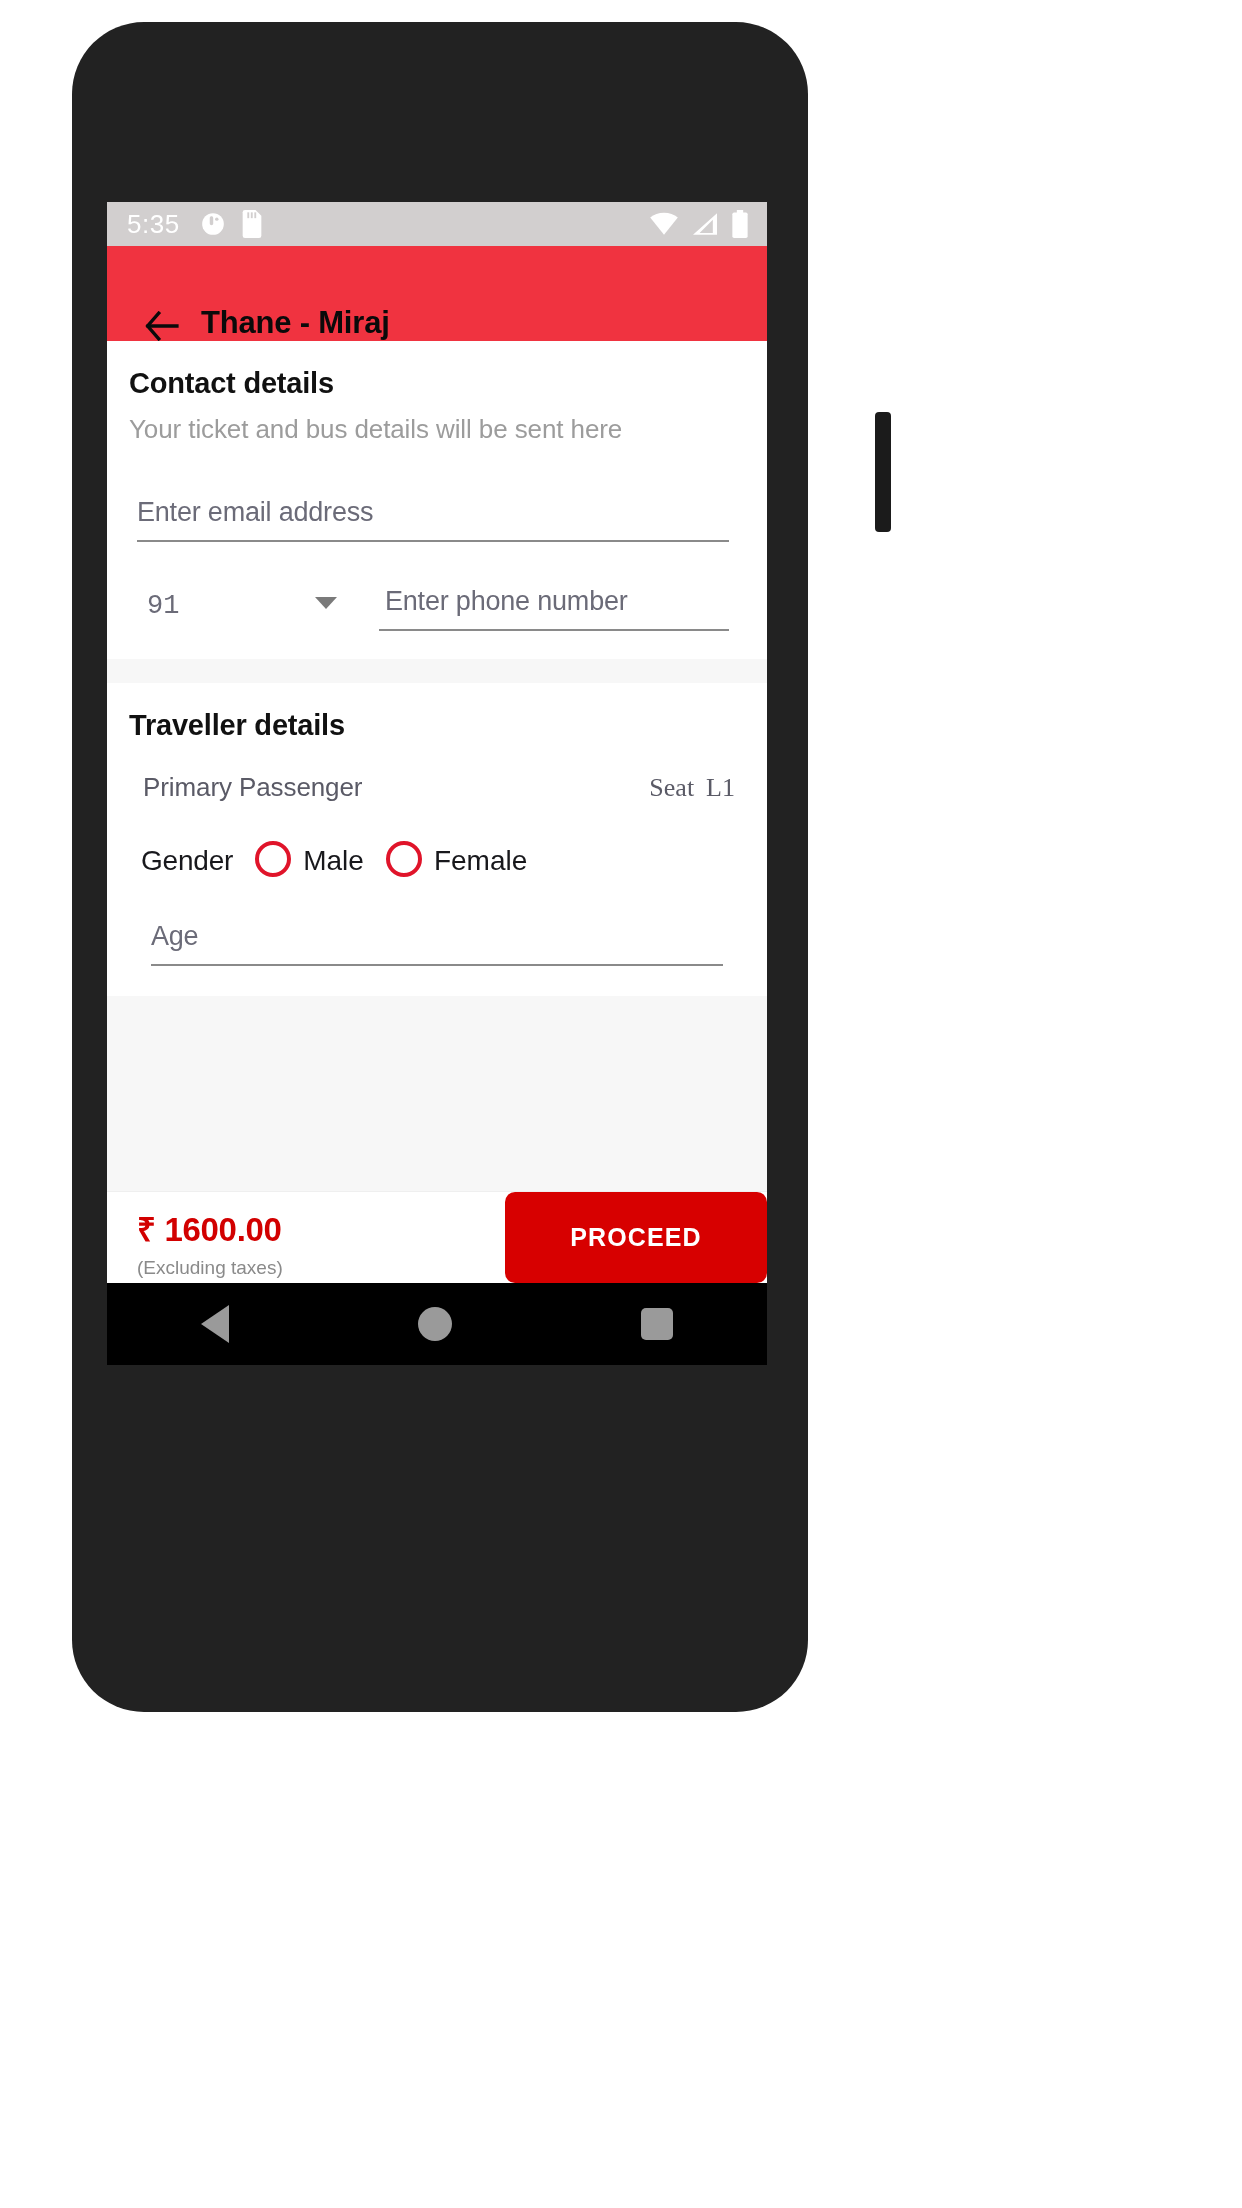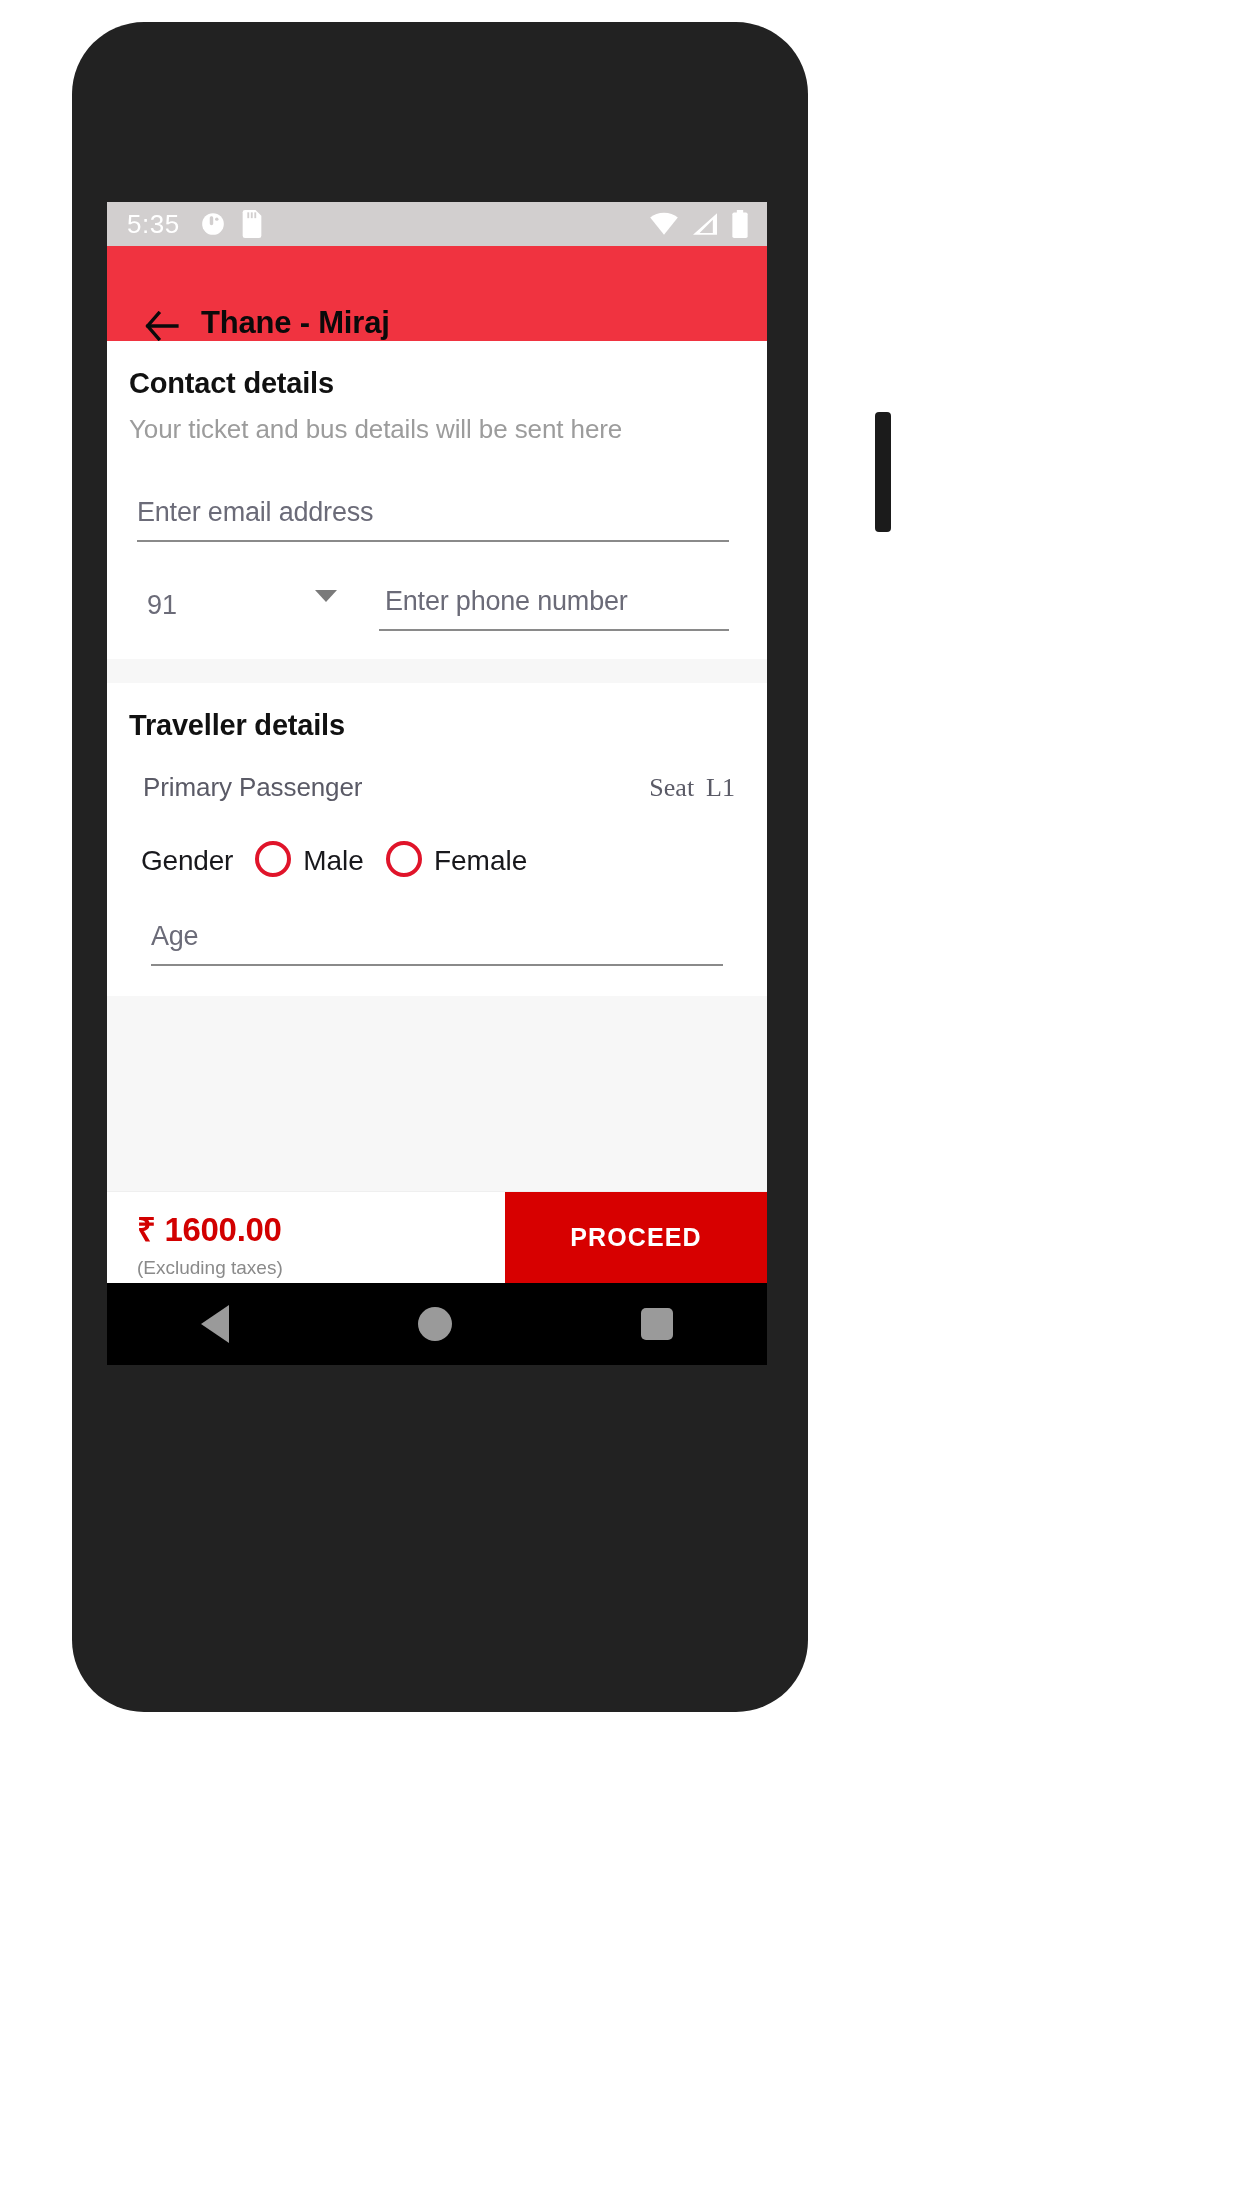--- a/index.html
+++ b/index.html
@@ -118,22 +118,23 @@
     letter-spacing: -0.2px;
   }
   .email-field { margin: 52px 16px 0 8px; padding-bottom: 12px; }
   .phone-row {
     display: flex; align-items: flex-end;
     margin: 44px 16px 0 8px;
     padding-bottom: 0;
   }
   .cc-box {
     width: 210px;
-    display: flex; align-items: flex-start; justify-content: space-between;
+    display: flex; align-items: center; justify-content: space-between;
     padding: 0 10px 10px 10px;
+    font-family: Liberation Mono, monospace;
   }
   .cc-value { font-size: 27px; color: #6b6b78; }
   .caret {
     width: 0; height: 0;
     border-left: 11px solid transparent;
     border-right: 11px solid transparent;
     border-top: 12px solid #7a7a7a;
     margin-bottom: 6px;
   }
   .phone-box {
@@ -222,21 +223,21 @@
     color: #8a8a8a;
     margin-top: 6px;
   }
   .proceed-btn {
     width: 262px;
     background: #d70000;
     color: #ffffff;
     font-size: 25px;
     font-weight: bold;
     letter-spacing: 1.1px;
-    display: flex; align-items: center; justify-content: center;
+    display: flex; align-items: center; justify-content: center; border-radius: 10px;
   }
 
   
   .navbar {
     height: 82px;
     background: #000000;
     display: flex; align-items: center; justify-content: space-around;
     flex: none;
   }
   .nav-back {

